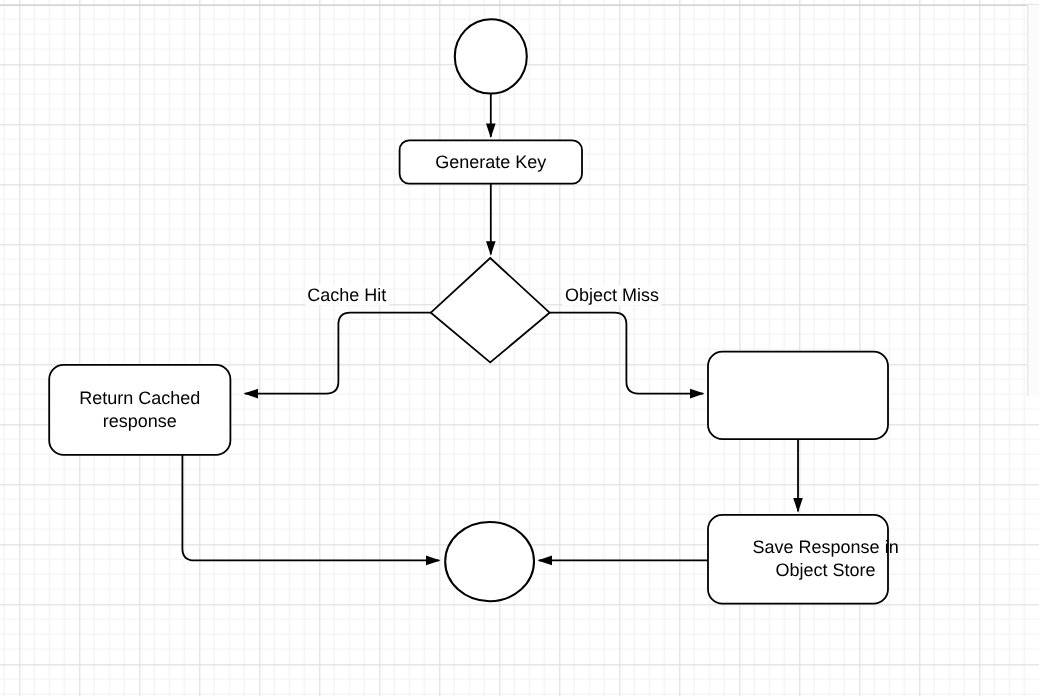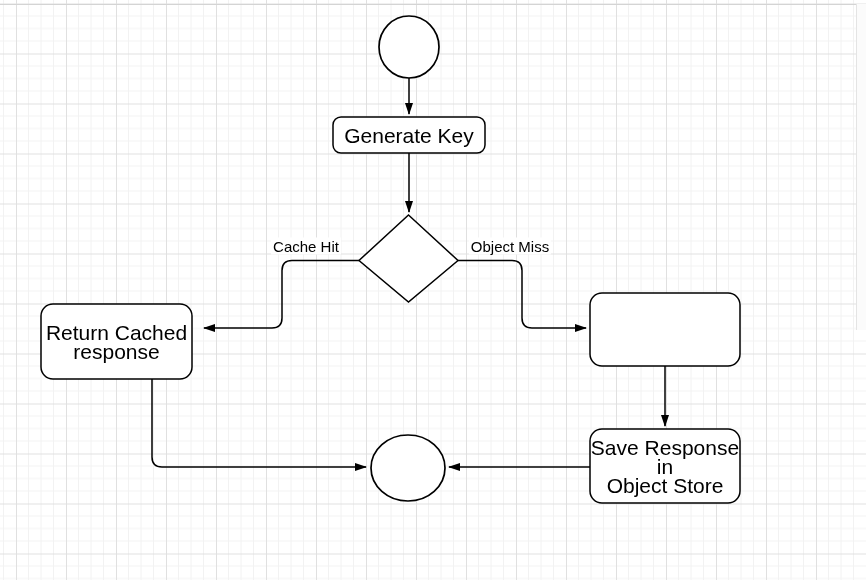--- a/index.html
+++ b/index.html
@@ -11,21 +11,21 @@
     overflow: hidden;
     font-family: "Liberation Sans", sans-serif;
   }
   .canvas svg { position: absolute; left: 0; top: 0; }
   .node-label {
     position: absolute;
     display: flex;
     align-items: center;
     justify-content: center;
     text-align: center;
-    font-size: 21px;
+    font-size: 15px;
     line-height: 19px;
     color: #000000;
     white-space: pre-line;
     pointer-events: none;
   }
   .edge-label {
     position: absolute;
     transform: translate(-50%, -50%);
     background: #ffffff;
     font-size: 15px;
@@ -81,21 +81,21 @@
       <rect x="41" y="304" width="151" height="75" rx="12" ry="12" stroke-width="1.5"></rect>
       <rect x="590" y="293" width="150" height="73" rx="12" ry="12" stroke-width="1.5"></rect>
       <rect x="590" y="429" width="150" height="74" rx="12" ry="12" stroke-width="1.5"></rect>
       <ellipse cx="408" cy="468" rx="37" ry="33" stroke-width="1.7"></ellipse>
     </g>
   </svg>
 
   <div class="node-label" style="left:333px; top:117px; width:152px; height:36px;">Generate Key</div>
   <div class="node-label" style="left:41px; top:304px; width:151px; height:75px;border-radius:23px;">Return Cached
 response</div>
-  <div class="node-label" style="left:590px; top:429px; width:150px; height:74px;">Save Response in
+  <div class="node-label" style="left:590px; top:429px; width:150px; height:74px;padding-left:23px;">Save Response in
 Object Store</div>
 
-  <div class="edge-label" style="left:306px; top:246px;text-align:center;">Cache Hit</div>
+  <div class="edge-label" style="left:289px; top:246px;text-align:center;">Cache Hit</div>
   <div class="edge-label" style="left:510px; top:246px;">Object Miss</div>
 
   <div class="scroll-strip"></div>
 
 </div>
 
 </body></html>

